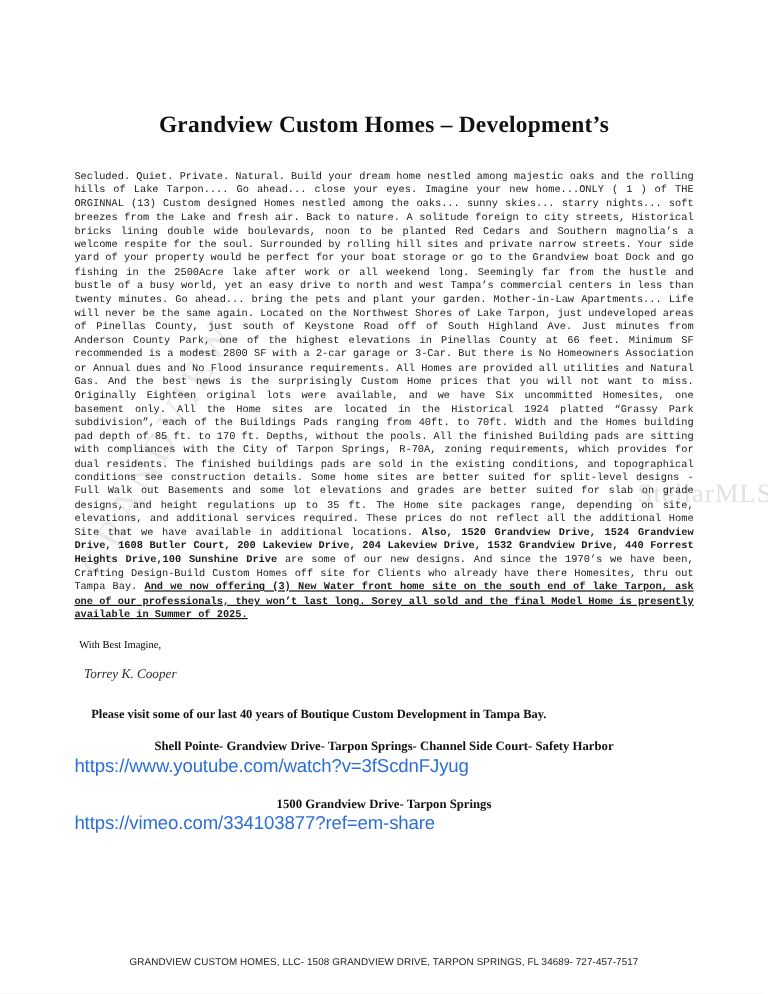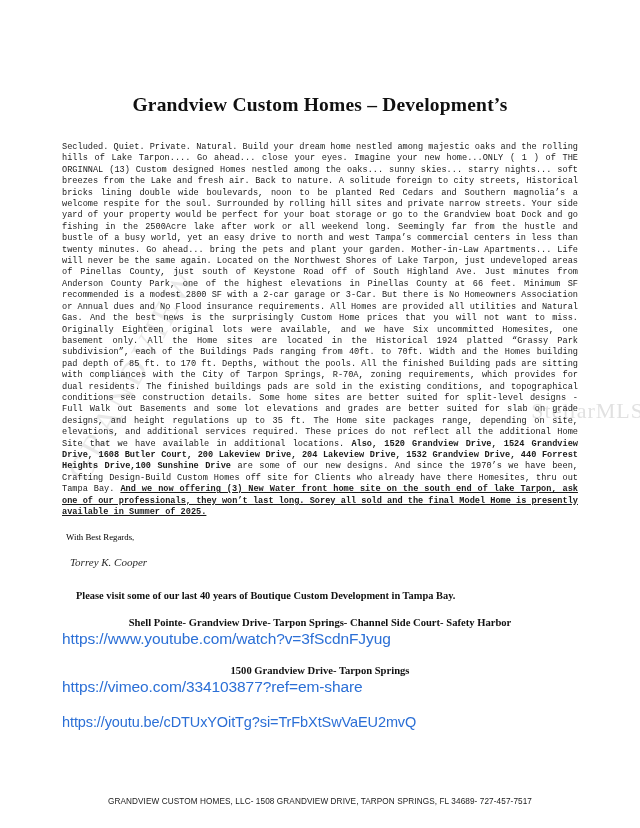--- a/index.html
+++ b/index.html
@@ -133,37 +133,36 @@
 
   <div class="watermark wm-diag">GRANDVIEW</div>
   <div class="watermark wm-right">StellarMLS</div>
 
   <div class="content">
 
     <h1 class="doc-title">Grandview Custom Homes – Development’s</h1>
 
     <p class="body-text"><span>Secluded. Quiet. Private. Natural. Build your dream home nestled among majestic oaks and the rolling hills of Lake Tarpon.... Go ahead... close your eyes. Imagine your new home...ONLY ( 1 ) of  THE ORGINNAL (13) Custom designed Homes nestled among the oaks... sunny skies... starry nights... soft breezes from the Lake and fresh air. Back to nature. A solitude foreign to city streets, Historical bricks lining double wide boulevards, noon to be planted Red Cedars and Southern magnolia’s a welcome respite for the soul. Surrounded by rolling hill sites and private narrow streets. Your side yard of your property would be perfect for your boat storage or go to the Grandview boat Dock and go fishing in the 2500Acre lake after work or all weekend long. Seemingly far from the hustle and bustle of a busy world, yet an easy drive to north and west Tampa’s commercial centers in less than twenty minutes. Go ahead... bring the pets and plant your garden. Mother-in-Law Apartments... Life will never be the same again. Located on the Northwest Shores of Lake Tarpon, just undeveloped areas of Pinellas County, just south of Keystone Road off of South Highland Ave. Just minutes from Anderson County Park, one of the highest elevations in Pinellas County at 66 feet. Minimum SF recommended is a modest 2800 SF with a 2-car garage or 3-Car.  But there is No Homeowners Association or Annual dues and No Flood insurance requirements. All Homes are provided all utilities and Natural Gas.  And the best news is the surprisingly Custom Home prices that you will not want to miss. Originally Eighteen original lots were available, and we have Six uncommitted Homesites, one basement only. All the Home sites are located in the Historical 1924 platted “Grassy Park subdivision”, each of the Buildings Pads ranging from 40ft. to 70ft. Width and the Homes building pad depth of 85 ft. to 170 ft. Depths, without the pools. All the finished Building pads are sitting with compliances with the City of Tarpon Springs, R-70A, zoning requirements, which provides for dual residents. The finished buildings pads are sold in the existing conditions, and topographical conditions see construction details. Some home sites are better suited for split-level designs - Full Walk out Basements and some lot elevations and grades are better suited for slab on grade designs, and height regulations up to 35 ft. The Home site packages range, depending on site, elevations, and additional services required. These prices do not reflect all the additional Home Site that we have available in additional locations. </span><span class="bold">Also, 1520 Grandview Drive, 1524 Grandview Drive, 1608 Butler Court, 200 Lakeview Drive, 204 Lakeview Drive, 1532 Grandview Drive, 440 Forrest Heights Drive,100 Sunshine Drive </span><span>are some of our new designs. And since the 1970’s we have been, Crafting Design-Build Custom Homes off site for Clients who already have there Homesites, thru out Tampa Bay. </span><span class="bold underline">And we now offering (3) New Water front home site on the south end of lake Tarpon, ask one of our professionals, they won’t last long.  Sorey all sold and the final Model Home is presently available in Summer of 2025.</span></p>
 
-    <div class="regards">With Best Regards,</div>
+    <div class="regards">With Best Imagine,</div>
 
     <div class="signature">Torrey K. Cooper</div>
 
     <div class="promo">Please visit some of our last 40 years of Boutique Custom Development in Tampa Bay.</div>
 
     <div class="link-group gap-a">
       <div class="link-heading">Shell Pointe- Grandview Drive- Tarpon Springs- Channel Side Court- Safety Harbor</div>
       <a class="link-url" href="#">https://www.youtube.com/watch?v=3fScdnFJyug</a>
     </div>
 
     <div class="link-group">
       <div class="link-heading">1500 Grandview Drive- Tarpon Springs</div>
       <a class="link-url" href="#">https://vimeo.com/334103877?ref=em-share</a>
     </div>
 
     <div class="link-group gap-b">
-      <a class="link-url small" href="#">https://youtu.be/cDTUxYOitTg?si=TrFbXtSwVaEU2mvQ</a>
     </div>
 
   </div>
 
   <div class="footer">GRANDVIEW CUSTOM HOMES, LLC- 1508 GRANDVIEW DRIVE, TARPON SPRINGS, FL 34689- 727-457-7517</div>
 
 </div>
 
 </body></html>

